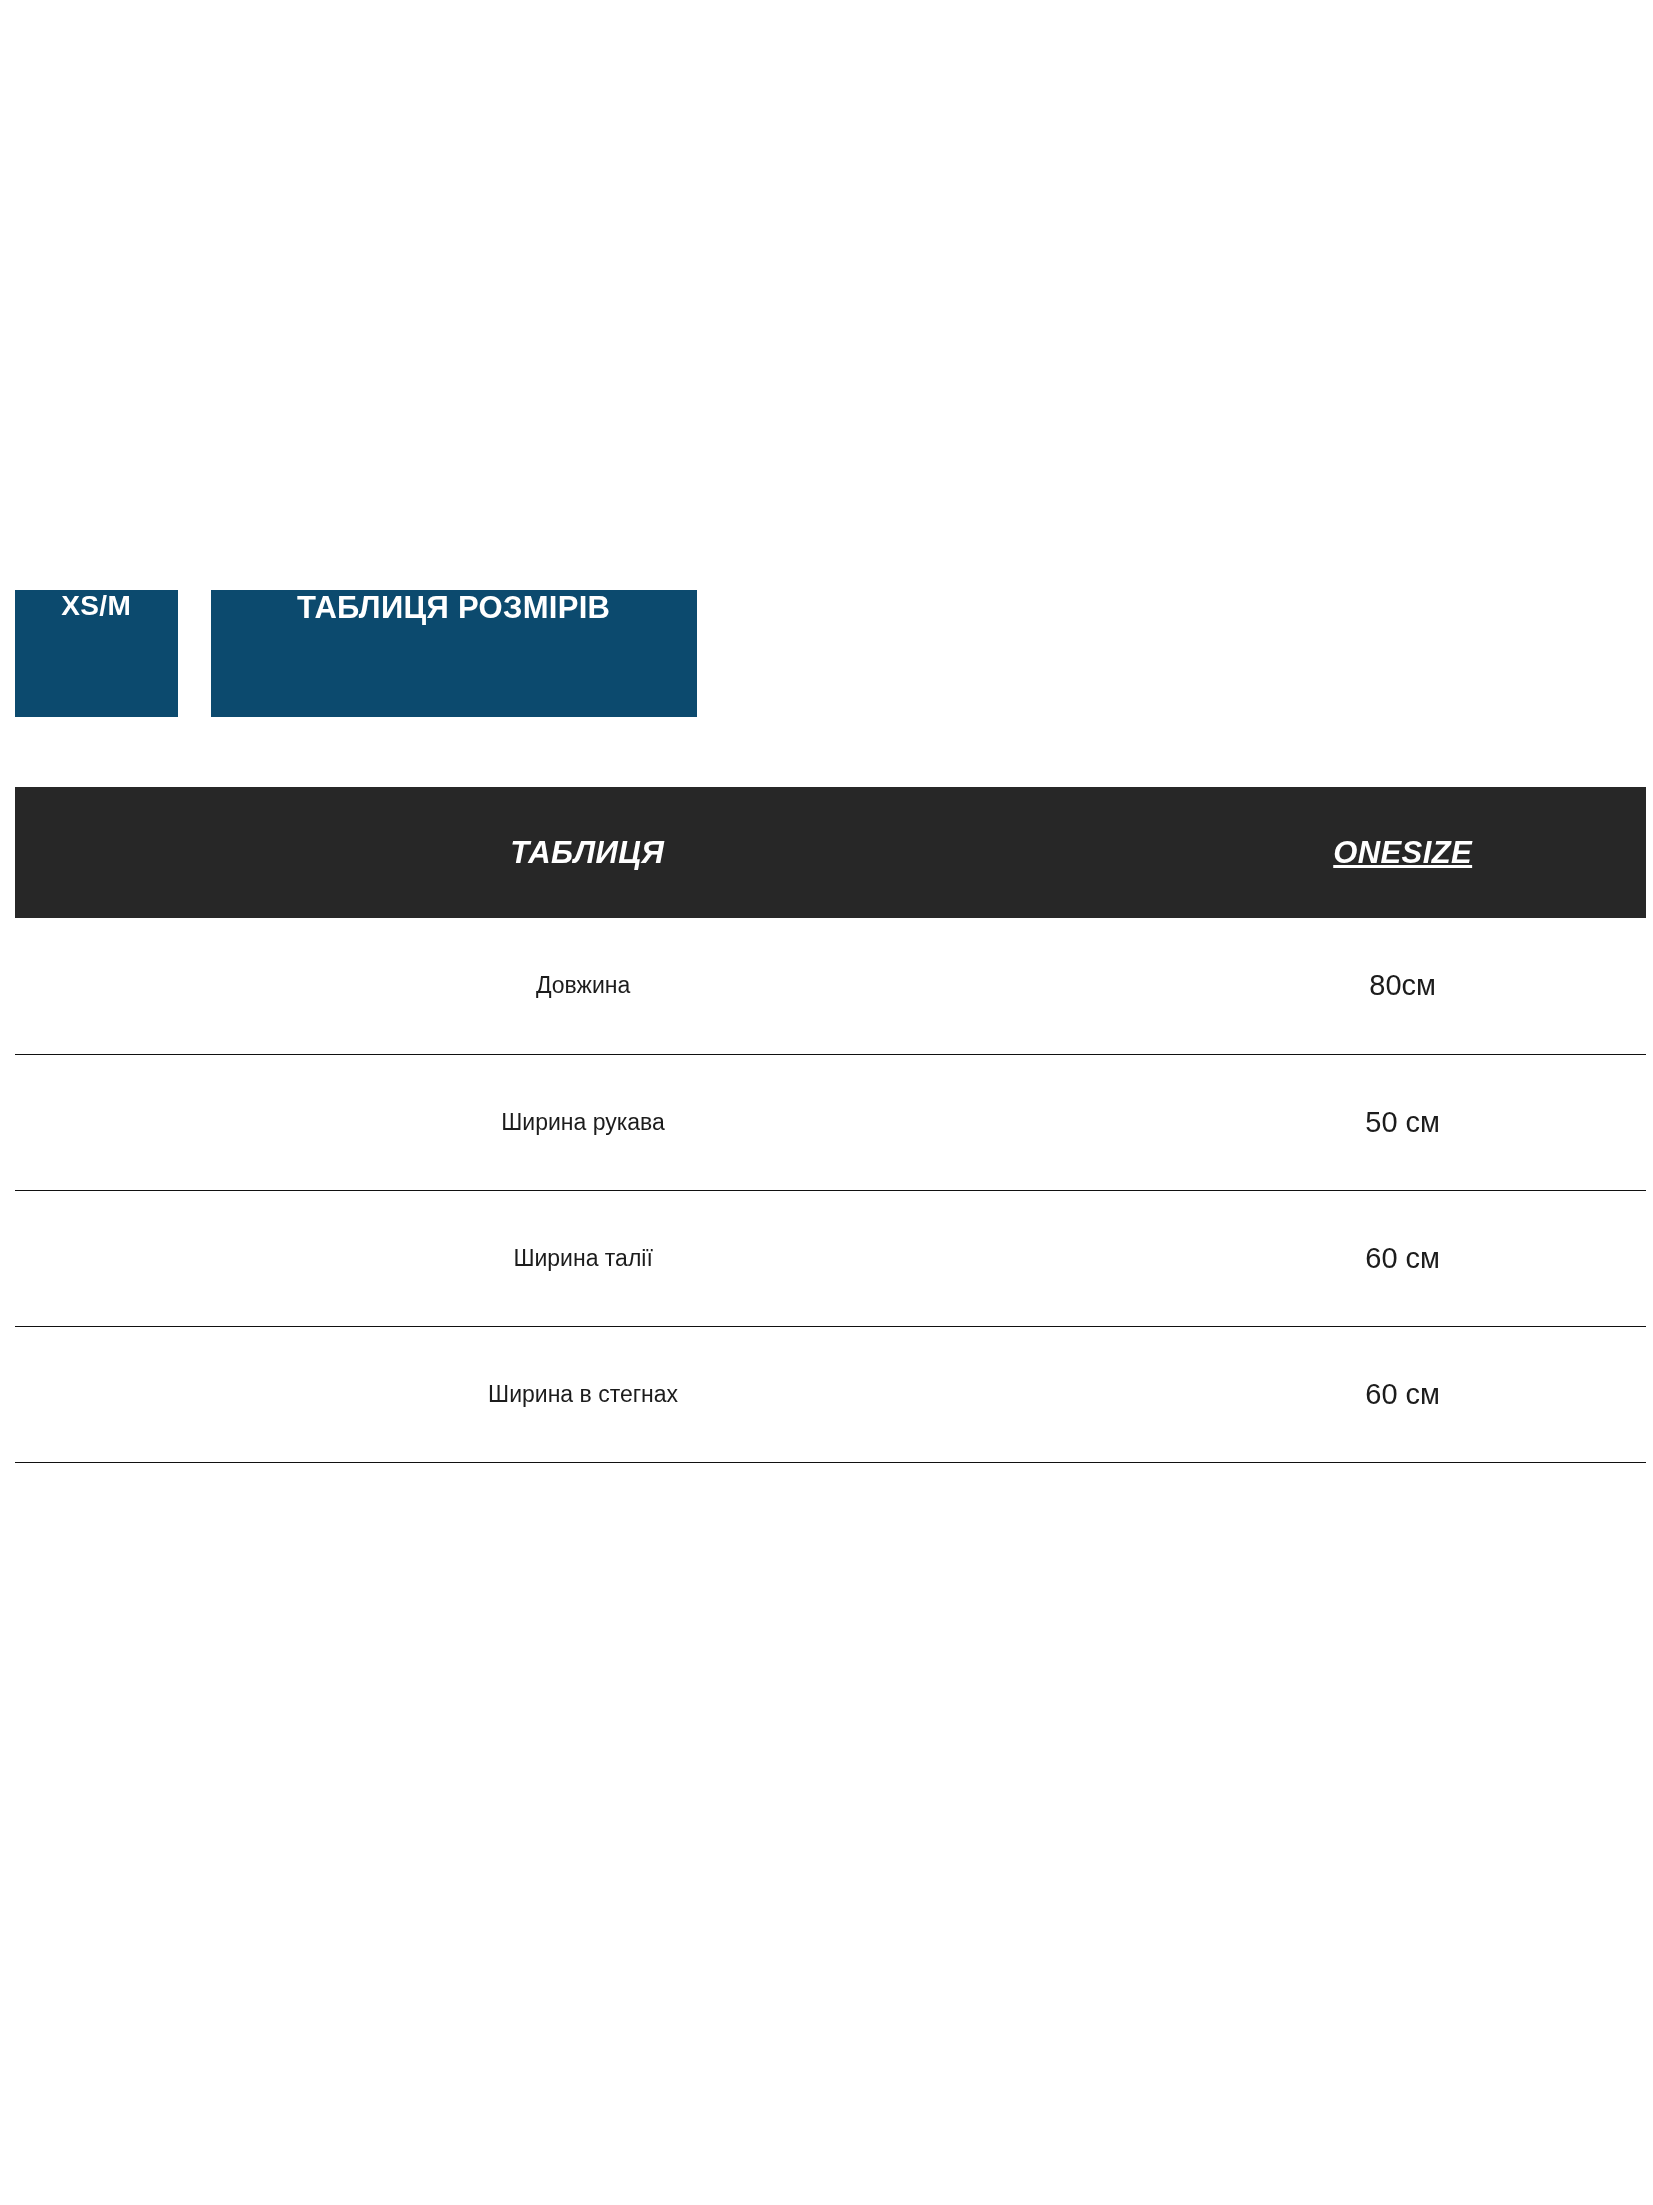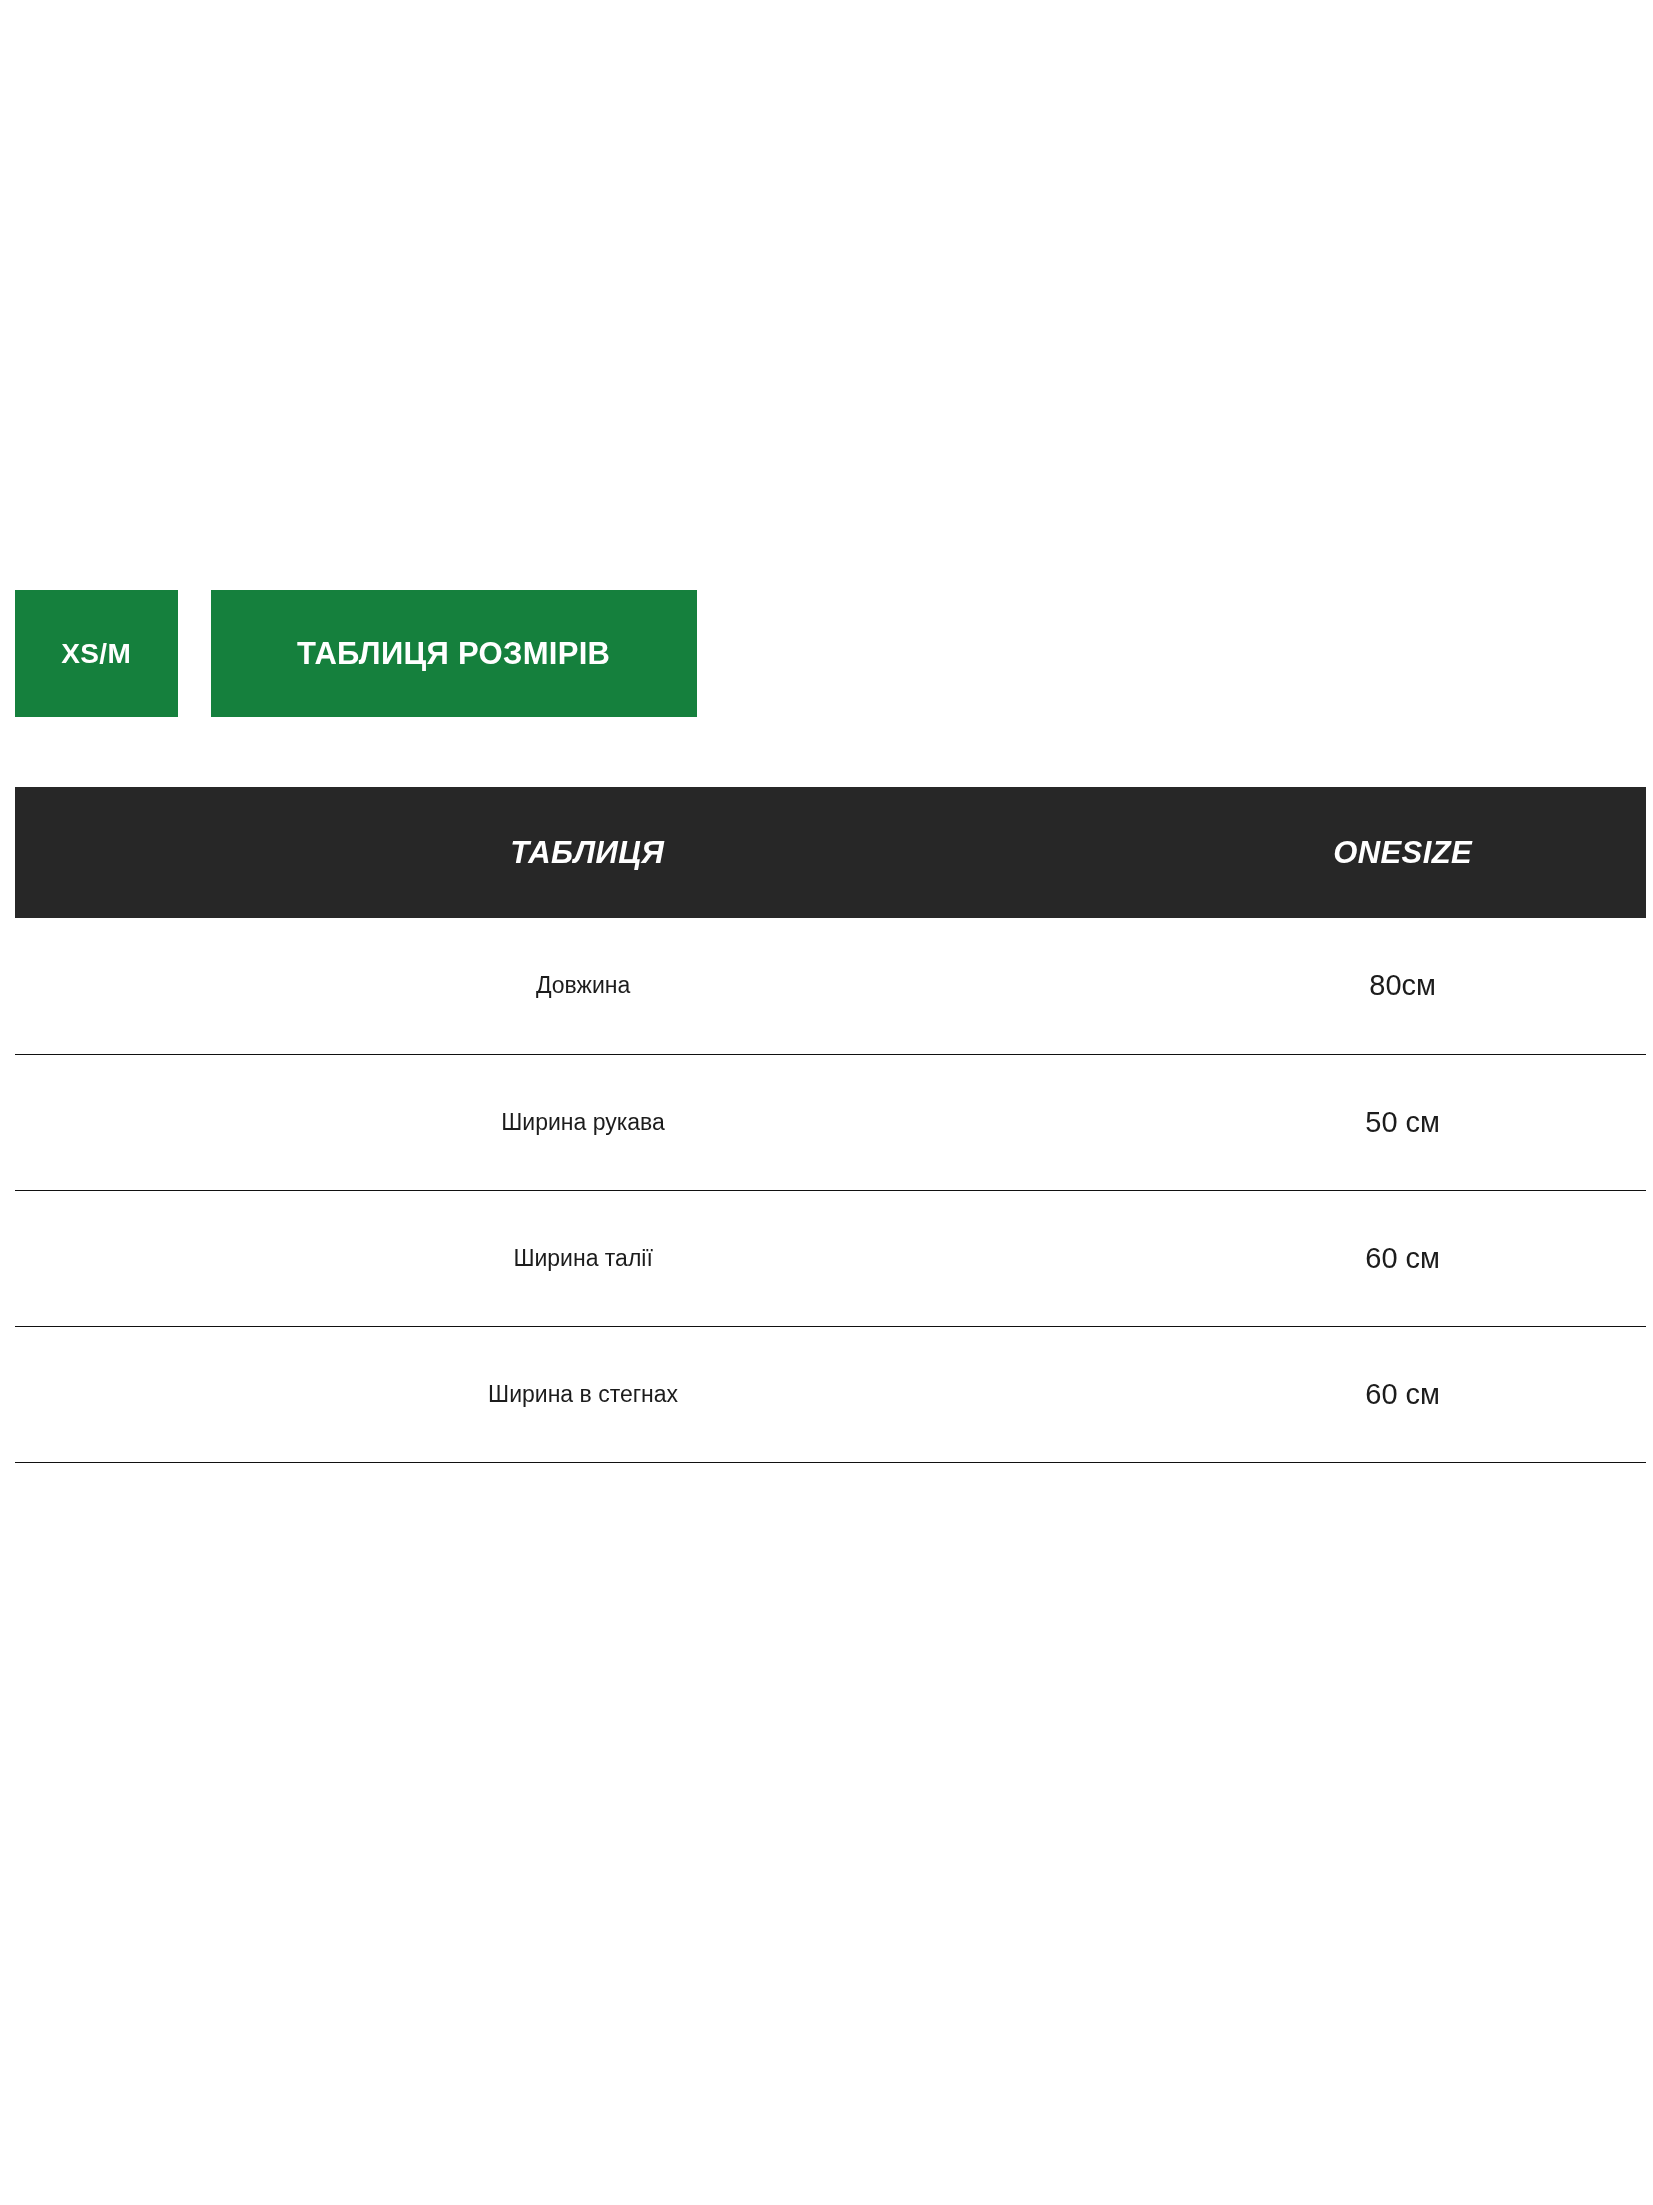--- a/index.html
+++ b/index.html
@@ -30,26 +30,25 @@
   
   .badges {
     position: absolute;
     left: 14.7px;
     top: 590px;
     display: flex;
     align-items: stretch;
     gap: 33px;
   }
   .badge {
-    background: #15803d;
+    background: #0c4a6e;
     color: #ffffff;
     font-weight: 700;
     letter-spacing: 0.3px;
     display: flex;
-    align-items: center;
     justify-content: center;
     box-sizing: border-box;
   }
   .badge-size {
     width: 163px;
     height: 127px;
     font-size: 28px;
   }
   .badge-title {
     width: 486px;
@@ -72,21 +71,21 @@
     font-style: italic;
     font-weight: 700;
     font-size: 31px;
     letter-spacing: 0.4px;
     height: 129px;
     vertical-align: middle;
     text-align: center;
     border: none;
   }
   .size-table thead th.col-param { width: 1143px; }
-  .size-table thead th.col-value { width: 484px; }
+  .size-table thead th.col-value { width: 484px; text-decoration: underline; }
 
   .size-table tbody td {
     height: 136px;
     vertical-align: middle;
     text-align: center;
     font-size: 23px;
     font-weight: 400;
     color: #1c1c1c;
     border-bottom: 1.6px solid #111111;
     background: #ffffff;

